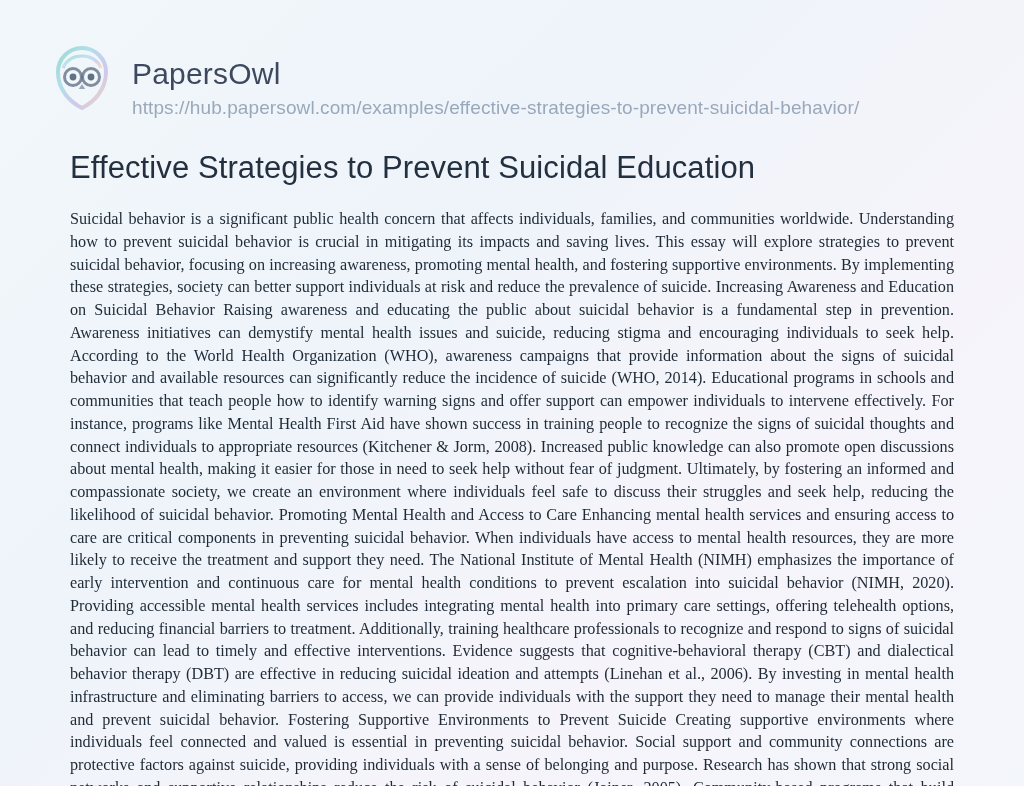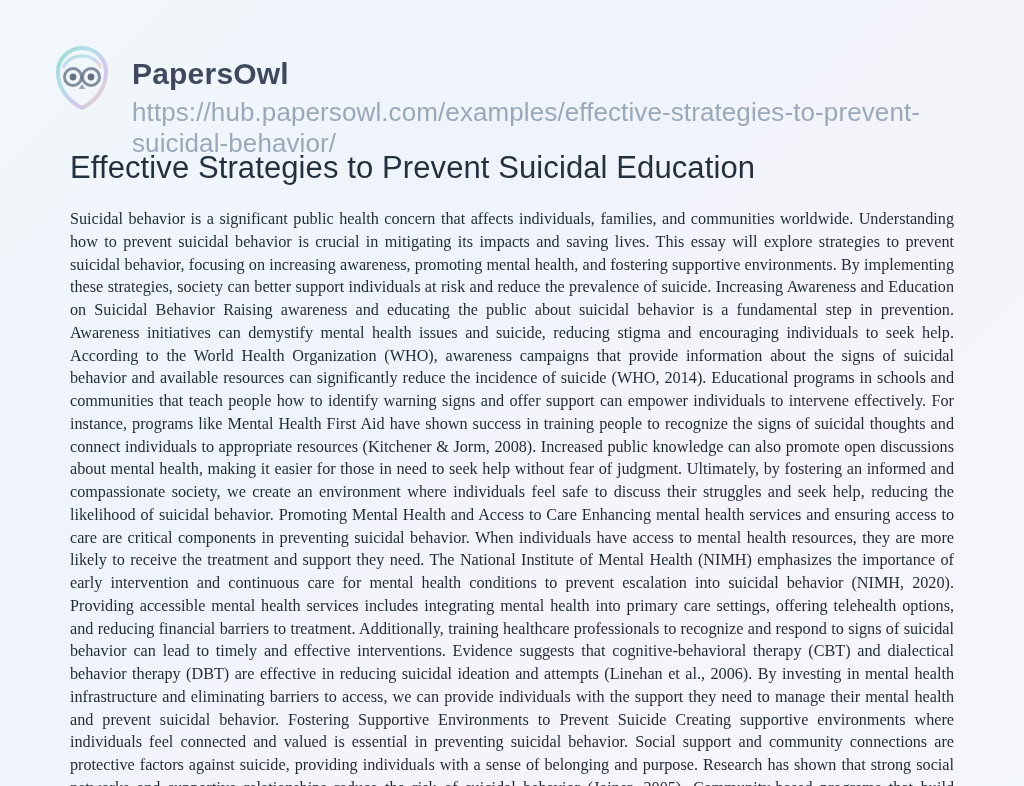--- a/index.html
+++ b/index.html
@@ -42,29 +42,29 @@
     position: relative;
     margin-top: 2px;
   }
   .brand-text {
     margin-left: 14px;
     padding-top: 14px;
   }
   .brand-name {
     font-family: "Liberation Sans", sans-serif;
     font-size: 30px;
-    font-weight: bold;
+    font-weight: normal;
     color: #2f3b52;
     letter-spacing: 0.2px;
     line-height: 1.05;
     opacity: 0.92;
   }
   .brand-url {
     font-family: "Liberation Sans", sans-serif;
-    font-size: 26px;
+    font-size: 19px;
     color: #7c8fa6;
     margin-top: 7px;
     letter-spacing: 0.1px;
     opacity: 0.75;
     filter: blur(0.35px);
   }
   .content {
     padding: 36px 46px 0 46px;
   }
   .doc-title {

